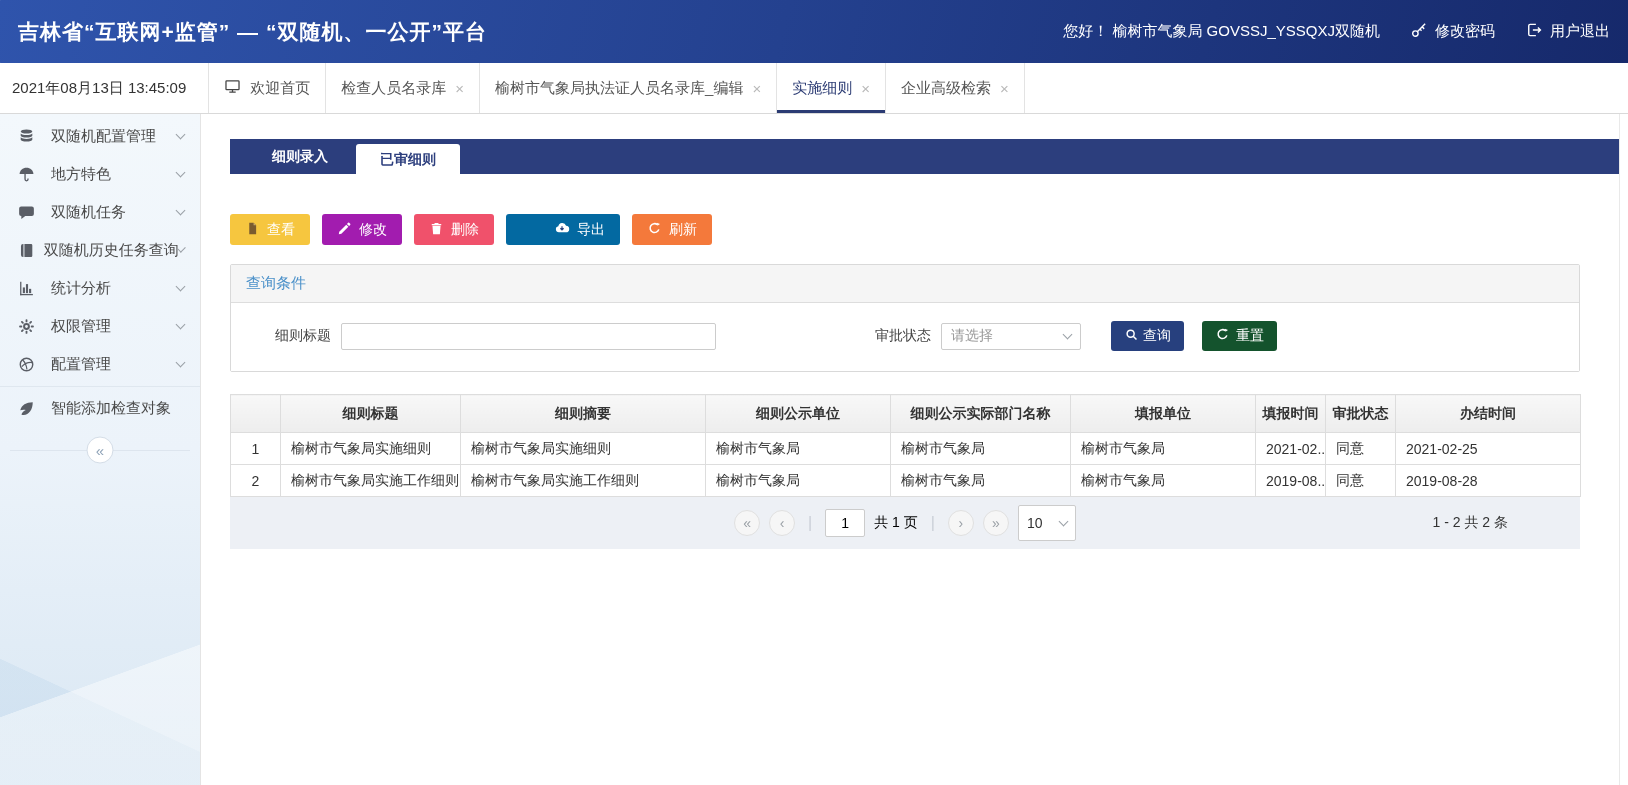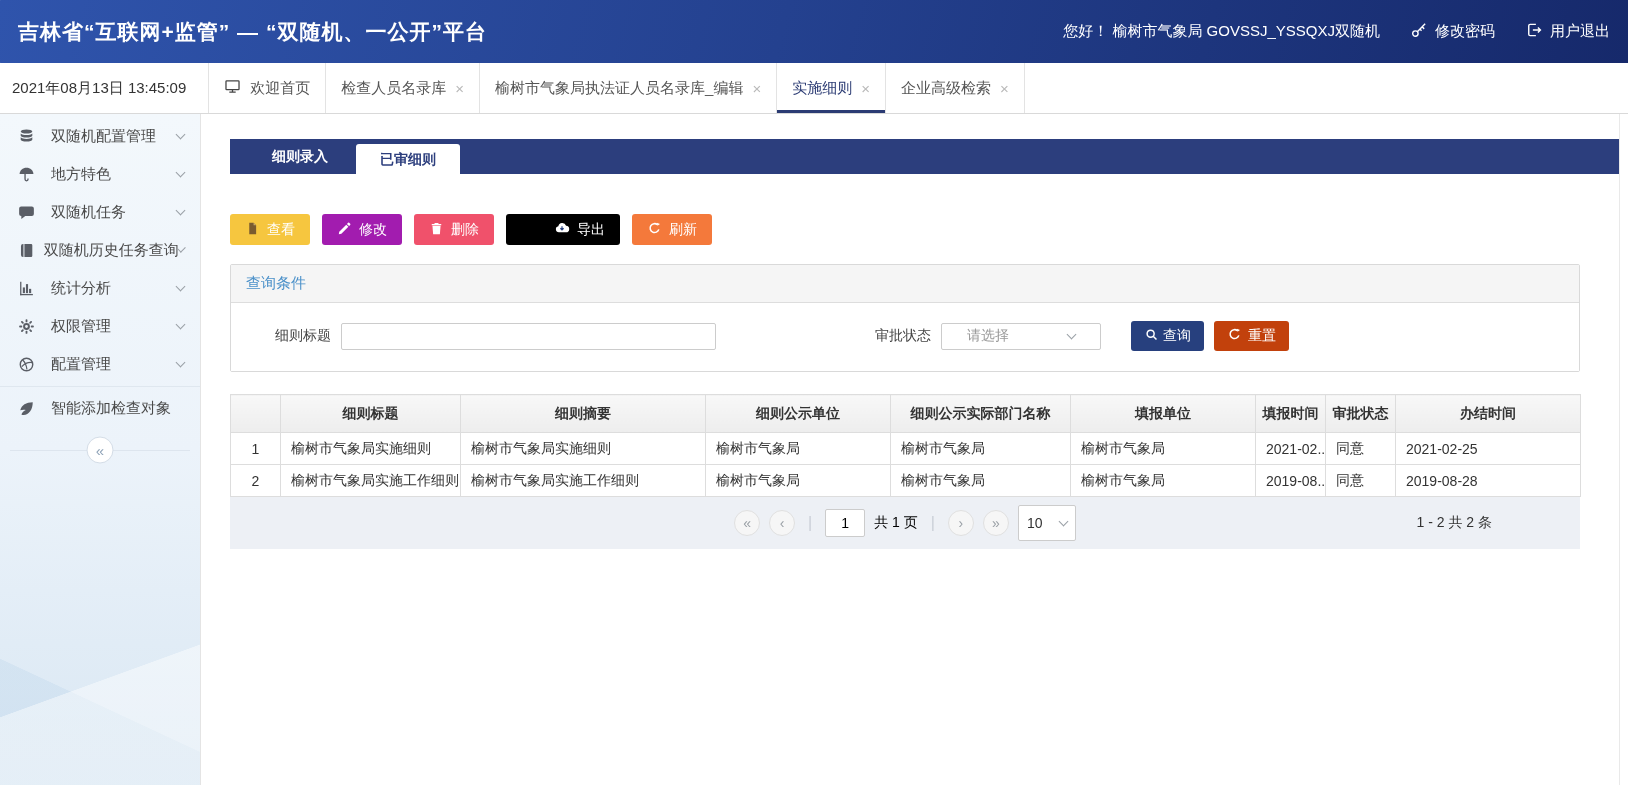--- a/index.html
+++ b/index.html
@@ -60,41 +60,41 @@
   .toolbar { display:flex; gap:12px; margin-top:40px; }
   .tbtn { display:inline-flex; align-items:center; gap:7px; height:31px; padding:0 15px; border:none; border-radius:3px;
     color:#fff; font-size:14px; cursor:pointer; font-family:inherit; }
 
   .query-box { margin-top:19px; border:1px solid #d9d9d9; border-radius:2px; }
   .query-head { background:#f5f5f5; border-bottom:1px solid #ddd; padding:9px 15px; color:#4a90c9; font-size:15px; }
   .query-body { display:flex; align-items:center; padding:18px 0 20px; background:#fff; }
   .q-label { width:110px; text-align:right; padding-right:10px; color:#444; }
   .q-label2 { width:225px; text-align:right; padding-right:10px; color:#444; }
   .q-input { width:375px; height:27px; border:1px solid #ccc; border-radius:2px; padding:0 8px; font-size:14px; font-family:inherit; }
-  .q-select { width:160px; height:27px; border:1px solid #ccc; border-radius:2px; background:#fff; display:flex; align-items:center;
-    justify-content:space-between; padding:0 25px; color:#999; cursor:pointer; }
+  .q-select { width:140px; height:27px; border:1px solid #ccc; border-radius:2px; background:#fff; display:flex; align-items:center;
+    justify-content:space-between; padding:0 9px; color:#999; cursor:pointer; }
   .btn-search { margin-left:30px; display:inline-flex; align-items:center; gap:4px; height:30px; padding:0 13px;
     background:#27407e; color:#fff; border:none; border-radius:3px; font-size:14px; cursor:pointer; font-family:inherit;text-align:center; }
-  .btn-reset { margin-left:10px; display:inline-flex; align-items:center; gap:6px; height:30px; padding:0 13px;
-    background:#c2410c; color:#fff; border:none; border-radius:3px; font-size:14px; cursor:pointer; font-family:inherit; }
+  .btn-reset { margin-left:18px; display:inline-flex; align-items:center; gap:6px; height:30px; padding:0 13px;
+    background:#14532d; color:#fff; border:none; border-radius:3px; font-size:14px; cursor:pointer; font-family:inherit; }
 
   table.grid { margin-top:22px; width:1350px; border-collapse:collapse; table-layout:fixed; }
   .grid th { background:linear-gradient(#f8f8f8,#ededed); border:1px solid #ddd; height:38px; font-size:14px; color:#333; font-weight:bold; text-align:center; }
   .grid td { border:1px solid #ddd; height:32px; padding:0 10px; font-size:14px; color:#333; background:#fff; white-space:nowrap; overflow:hidden; }
   .grid td.num { text-align:center; padding:0; }
 
   .pager { position:relative; height:52px; background:#edf0f5; display:flex; align-items:center; justify-content:center; gap:9px; }
   .pg-circle { width:26px; height:26px; border-radius:50%; background:#f6f6f6; border:1px solid #e0e0e0; color:#9aa0a6;
     display:flex; align-items:center; justify-content:center; font-size:14px; cursor:pointer; }
   .pg-sep { color:#c9ced6; font-size:16px; margin:0 4px; }
   .pg-input { width:40px; height:28px; border:1px solid #ccc; border-radius:2px; text-align:center; font-size:14px; font-family:inherit; background:#fff; }
   .pg-total { color:#000000; }
   .pg-size { width:58px; height:36px; border:1px solid #ccc; border-radius:2px; background:#fff; display:flex; align-items:center;
     justify-content:space-between; padding:0 8px; color:#333; cursor:pointer; }
-  .pg-range { position:absolute; right:88px; color:#333; }
+  .pg-range { position:absolute; right:72px; color:#333; }
 </style>
 </head>
 <body>
 
 <div class="header">
   <div class="app-title">吉林省“互联网+监管” — “双随机、一公开”平台</div>
   <div class="header-right">
     <span>您好！ 榆树市气象局  GOVSSJ_YSSQXJ双随机</span>
     <span class="header-act">
       <span><svg viewBox="0 0 24 24" width="18" height="18">
@@ -281,21 +281,21 @@
           </button>
           <button class="tbtn" style="background: rgb(240, 81, 107);">
             <span><svg viewBox="0 0 24 24" width="15" height="15">
                   <g fill="#fff">
                     <path d="M5.5 7.5h13l-1.1 13.7H6.6z"></path>
                     <path d="M9.3 3h5.4l.9 1.8h4v2H4.4v-2h4z"></path>
                   </g>
                 </svg></span>
             <span>删除</span>
           </button>
-          <button class="tbtn" style="background: #000000; padding-left: 48px;">
+          <button class="tbtn" style="background: #0369a1; padding-left: 48px;">
             <span><svg viewBox="0 0 24 24" width="16" height="16">
                   <path fill="#fff" d="M7.3 18.5a4.6 4.6 0 0 1-.8-9.1 6 6 0 0 1 11.6-.9 4.1 4.1 0 0 1-.6 10z"></path>
                   <path stroke="#27407e" stroke-width="1.8" fill="none" d="M12 9.5v5.2M9.6 12.4 12 14.8l2.4-2.4"></path>
                 </svg></span>
             <span>导出</span>
           </button>
           <button class="tbtn" style="background: rgb(244, 121, 59);">
             <span><svg viewBox="0 0 24 24" width="15" height="15">
                   <path fill="none" stroke="#fff" stroke-width="2.5" d="M18.9 13.4A7.1 7.1 0 1 1 16.8 6"></path>
                   <path fill="#fff" d="M15.8 2.6l1 4.9 4-2.7z"></path>

